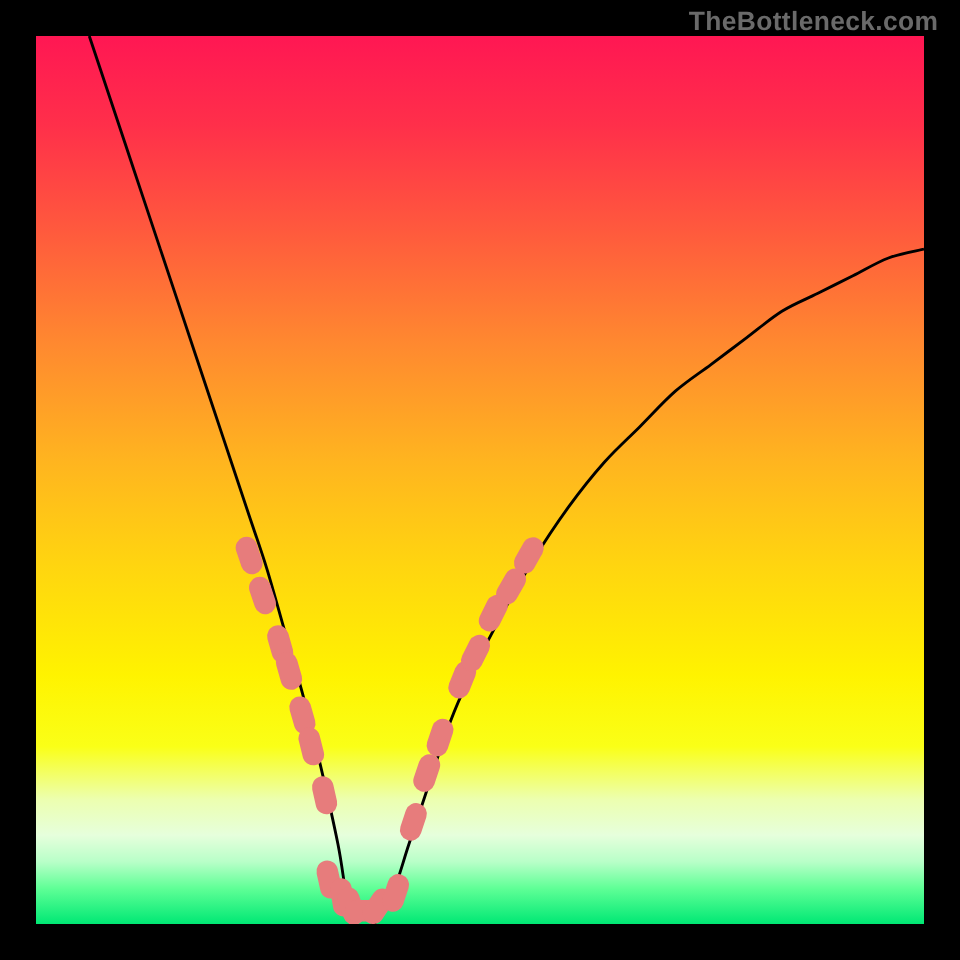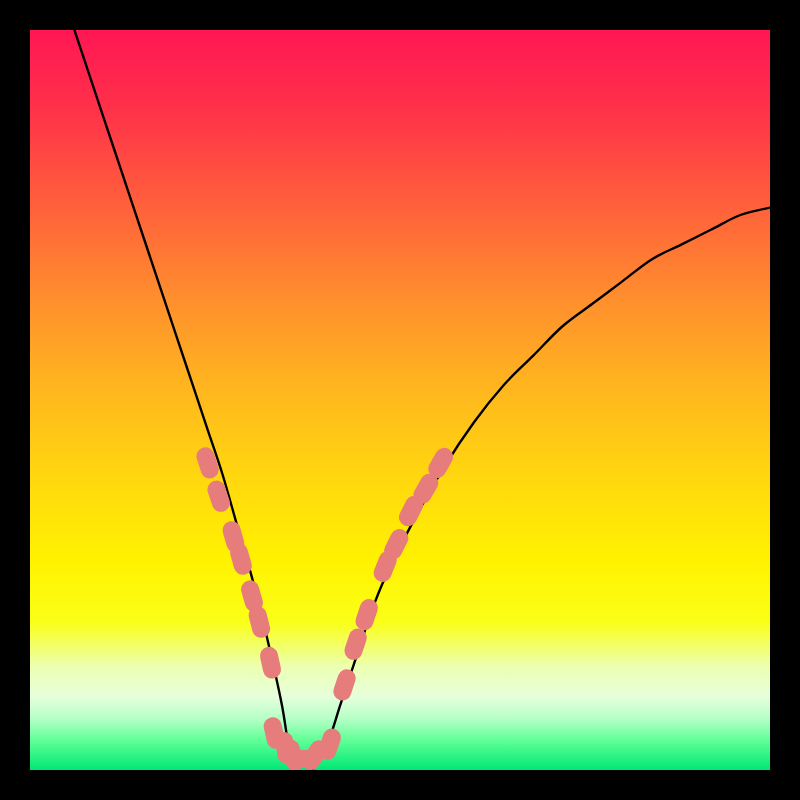--- a/index.html
+++ b/index.html
@@ -37,20 +37,21 @@
   svg {
     position: absolute;
     inset: 0;
   }
 </style>
 </head>
 <body>
 
 <div class="stage">
 
+  <div class="brand">TheBottleneck.com</div>
 
   <div class="plot-area">
     <svg id="grad-svg" viewBox="0 0 740 740" preserveAspectRatio="none">
       <defs>
         <linearGradient id="bg-grad" x1="0" y1="0" x2="0" y2="1">
             <stop offset="0%" stop-color="#ff1753"></stop>
             <stop offset="10%" stop-color="#ff2f4a"></stop>
             <stop offset="22%" stop-color="#ff5a3d"></stop>
             <stop offset="35%" stop-color="#ff8a2f"></stop>
             <stop offset="48%" stop-color="#ffb51f"></stop>

